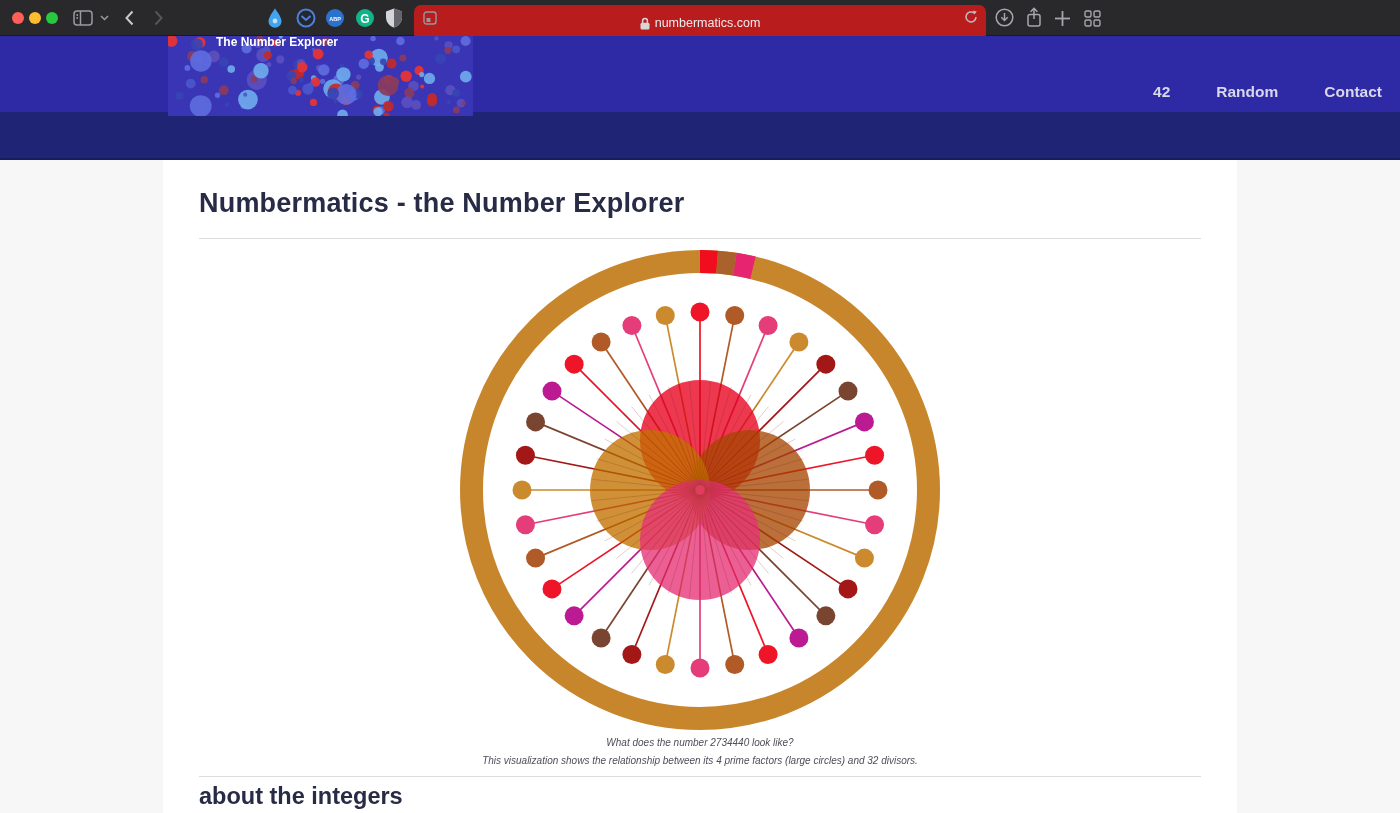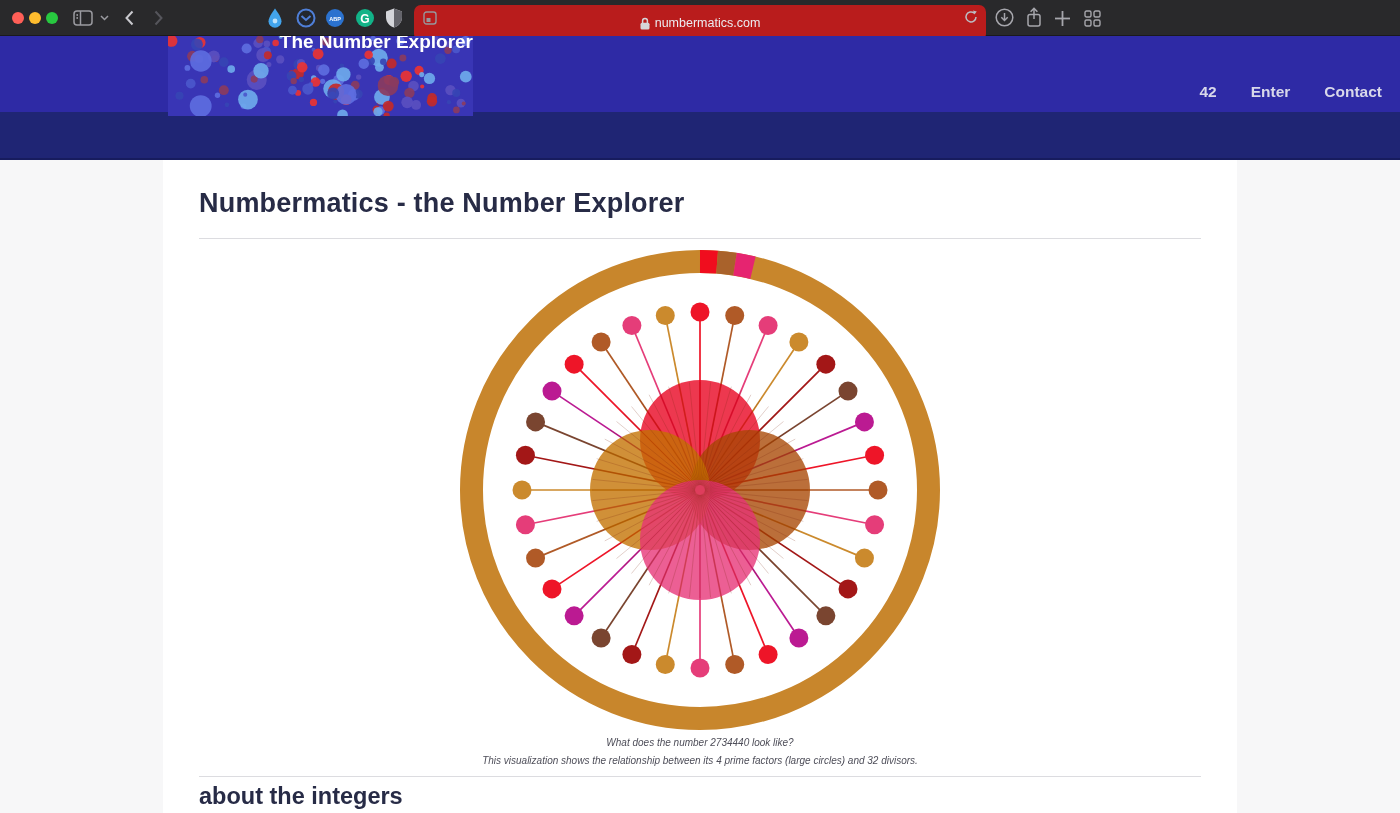--- a/index.html
+++ b/index.html
@@ -14,22 +14,22 @@
   .urlbar { position:absolute; left:414px; top:5px; width:572px; height:36px; background:#b91c1c; border-radius:7px; cursor:text; }
   .url-center { position:absolute; inset:0; display:flex; align-items:center; justify-content:center; gap:5px; color:#ececf0; font-size:12.5px; }
 
   
   .band1 { position:absolute; top:36px; left:0; right:0; height:76px; background:#2e2aa5; z-index:2; }
   .band2 { position:absolute; top:112px; left:0; right:0; height:48px; background:#1f2574; border-bottom:2px solid #171c5e; }
   .logo { position:absolute; left:168px; top:0; width:305px; height:80px; background:#3935b5; overflow:hidden; cursor:pointer; }
   .logo-dots { position:absolute; inset:0; }
   .logo-title { position:relative; text-align:center; padding-top:11px; font-size:26px; line-height:30px; font-weight:bold; color:#fff; letter-spacing:0.5px; }
   .logo-title::first-letter { font-size:40px; }
-  .logo-sub { position:relative; text-align:right; padding-left:48px; font-size:19px; line-height:16px; margin-top:-2px; font-weight:bold; color:#fff; }
-  .nav { position:absolute; top:47px; right:18px; display:flex; gap:34px; }
+  .logo-sub { position:relative; text-align:left; padding-left:48px; font-size:12px; line-height:16px; margin-top:-2px; font-weight:bold; color:#fff; }
+  .nav { position:absolute; top:47px; right:18px; display:flex; gap:46px; }
   .nav-link { color:#d8d8ea; font-weight:bold; font-size:15.5px; cursor:pointer; }
 
   .search-input { position:absolute; left:204px; top:119px; width:127px; height:32px; background:#ececec; border:1px solid #9a9aa5; font-size:15px; padding:0 8px; color:#333; font-family:inherit; }
   .search-input::placeholder { color:#8a8a92; }
   .search-btn { position:absolute; left:331px; top:117px; width:41px; height:37px; background:#5b2bd2; border:none; border-radius:3px; display:flex; align-items:center; justify-content:center; cursor:pointer; }
   .zoom-btn { position:absolute; top:116px; width:38px; height:38px; border:none; border-radius:10px; background:#5d30d9; padding:0; cursor:pointer; }
   .zoom-btn.minus { left:1117px; }
   .zoom-btn.plus { left:1157px; }
 
   
@@ -251,21 +251,21 @@
           <circle cx="190.64835799392313" cy="41.081295162439346" r="2.6905190655961633" fill="#5a4fc0" fill-opacity="0.92"></circle>
           <circle cx="205.11013187817298" cy="2.5836660154163837" r="2.7391111655160785" fill="#5d6de0" fill-opacity="0.92"></circle>
           <circle cx="93.02021197625436" cy="34.79164546355605" r="7.676820741966367" fill="#6ea9ec" fill-opacity="0.92"></circle>
           <circle cx="209.962019843515" cy="75.77809499576688" r="4.6161612356081605" fill="#6ea9ec" fill-opacity="0.92"></circle>
           <circle cx="107.63793649501167" cy="6.91994471475482" r="3.2892479114234447" fill="#ea3333" fill-opacity="0.92"></circle>
         </svg>
       <div class="logo-sub">The Number Explorer</div>
     </div>
     <nav class="nav">
       <span class="nav-link">42</span>
-      <span class="nav-link">Enter</span>
+      <span class="nav-link">Random</span>
       <span class="nav-link">Contact</span>
     </nav>
   </div>
 
   <div class="band2">
     <input class="search-input" type="text" placeholder="Enter a number" style="">
     <button class="search-btn">
       <svg width="19" height="19">
         <circle cx="8" cy="8" r="5.2" fill="none" stroke="#ffffff" stroke-width="2.6"></circle>
         <line x1="12" y1="12" x2="16.8" y2="16.8" stroke="#ffffff" stroke-width="3.2" stroke-linecap="round"></line>

